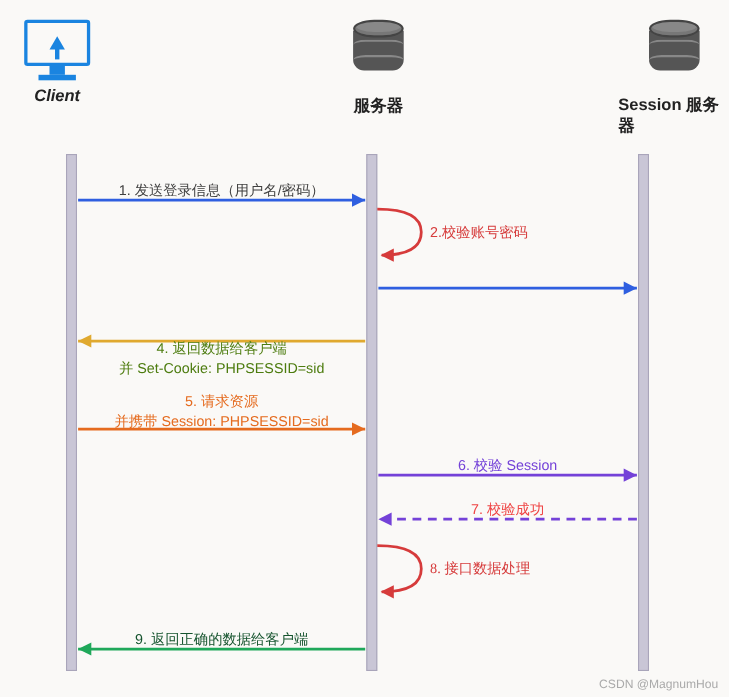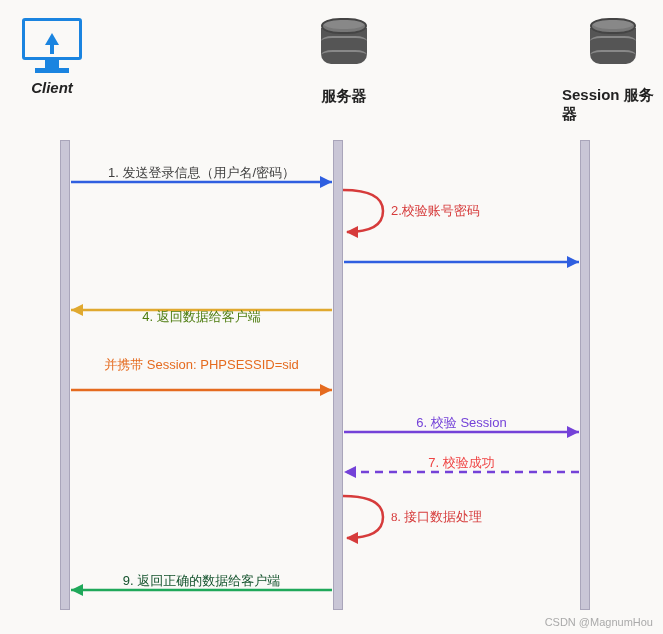--- a/index.html
+++ b/index.html
@@ -167,26 +167,28 @@
       <polygon points="579,262 567,256 567,268" fill="#2f5fe0"></polygon>
     </svg>
     <div class="msg-label" style="color: rgb(47, 95, 224); left: 351.5px; width: 220px; top: 228px;">
     </div>
     <svg class="msg" style="left:0;top:0;width:663px;height:634px;">
       <line x1="332" y1="310" x2="71" y2="310" stroke="#e0a92f" stroke-width="2.5"></line>
       <polygon points="71,310 83,304 83,316" fill="#e0a92f"></polygon>
     </svg>
     <div class="msg-label" style="color: #4d7c0f; left: 91.5px; width: 220px; top: 276px; margin-top: 32px;">
       <div>4. 返回数据给客户端</div>
+      <div>并 Set-Cookie: PHPSESSID=sid</div>
     </div>
     <svg class="msg" style="left:0;top:0;width:663px;height:634px;">
       <line x1="71" y1="390" x2="332" y2="390" stroke="#e56b1f" stroke-width="2.5"></line>
       <polygon points="332,390 320,384 320,396" fill="#e56b1f"></polygon>
     </svg>
     <div class="msg-label" style="color: rgb(229, 107, 31); left: 91.5px; width: 220px; top: 356px;">
+      <div>5. 请求资源</div>
       <div>并携带 Session: PHPSESSID=sid</div>
     </div>
     <svg class="msg" style="left:0;top:0;width:663px;height:634px;">
       <line x1="344" y1="432" x2="579" y2="432" stroke="#7442d8" stroke-width="2.5"></line>
       <polygon points="579,432 567,426 567,438" fill="#7442d8"></polygon>
     </svg>
     <div class="msg-label" style="color: rgb(116, 66, 216); left: 351.5px; width: 220px; top: 414px;">
       <div>6. 校验 Session</div>
     </div>
     <svg class="msg" style="left:0;top:0;width:663px;height:634px;">

